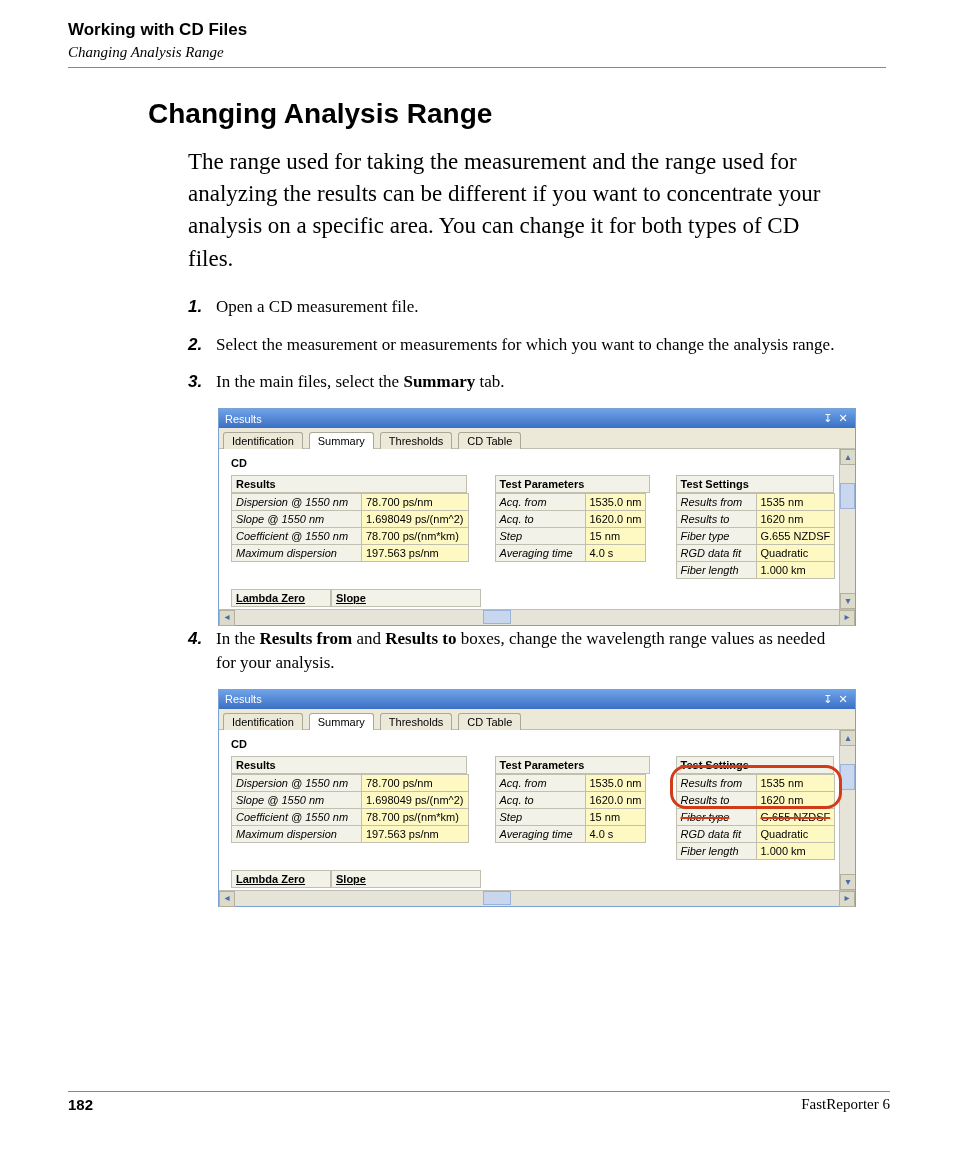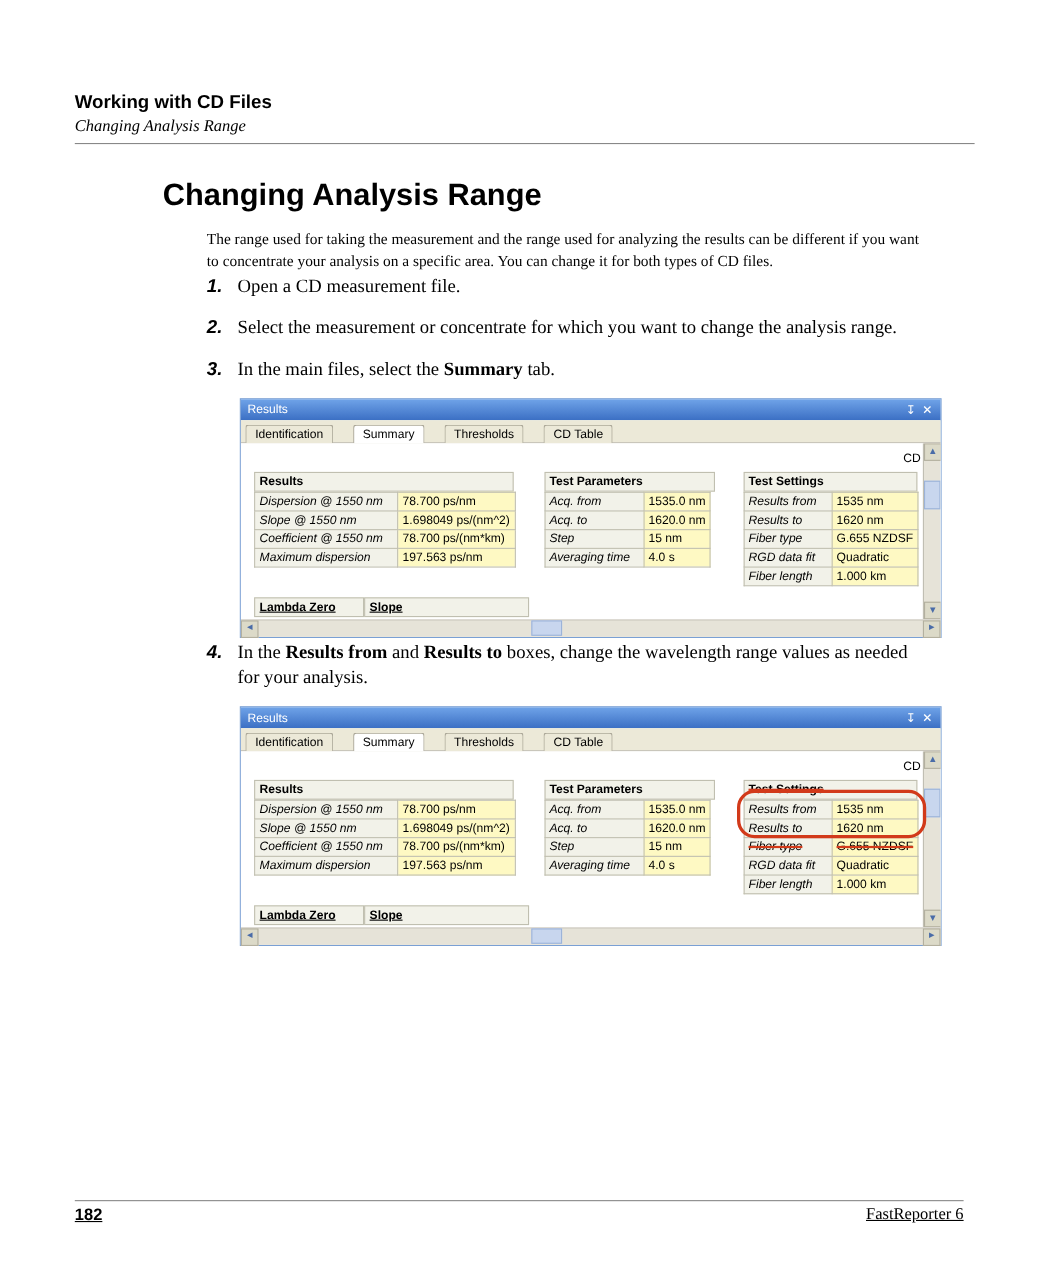--- a/index.html
+++ b/index.html
@@ -6,21 +6,21 @@
   body {
     margin: 0;
     padding: 0;
     font-family: Georgia, 'Times New Roman', serif;
     background: #fff;
     color: #000;
   }
   .page {
     width: 954px;
     height: 1159px;
-    padding: 83px 68px 40px 68px;
+    padding: 20px 68px 40px 68px;
     position: relative;
   }
   .header-block { margin-bottom: 30px; }
   .header-title {
     font-family: Arial, Helvetica, sans-serif;
     font-weight: bold;
     font-size: 17px;
     margin-bottom: 4px;
   }
   .header-sub {
@@ -33,22 +33,22 @@
     border-top: 1px solid #888;
     margin: 0;
   }
   .main-title {
     font-family: Arial, Helvetica, sans-serif;
     font-weight: bold;
     font-size: 28px;
     margin: 24px 0 16px 80px;
   }
   .body-text {
-    margin: 0 40px 0 120px;
-    font-size: 14px;
+    margin: 0 40px 20px 120px;
+    font-size: 23px;
     line-height: 1.4;
   }
   .subhead {
     font-family: Arial, Helvetica, sans-serif;
     font-weight: bold;
     font-style: italic;
     font-size: 16px;
     margin: 0 40px 8px 120px;
   }
   .steps {
@@ -96,21 +96,21 @@
     display: inline-block;
     width: 12px;
     text-align: center;
     cursor: default;
   }
   .tabstrip {
     background: #ece9d8;
     padding: 3px 4px 0 4px;
     border-bottom: 1px solid #c0beb3;
     display: flex;
-    gap: 16px;
+    gap: 4px;
   }
   .tab {
     padding: 2px 8px;
     border: 1px solid #aca899;
     border-bottom: none;
     background: #ece9d8;
     font-size: 11px;
     margin-right: 2px;
     border-radius: 3px 3px 0 0;
     position: relative;
@@ -142,21 +142,21 @@
     line-height: 14px;
     border: 1px solid #b3b09f;
   }
   .vscroll .track { width:16px; }
   .vscroll .thumb {
     margin: 0;
     background: #c8d6ee;
     border: 1px solid #9cb3d9;
     height: 26px;
   }
-  .cd-label { font-weight: normal; margin-bottom: 6px; font-size:11px;text-align:right; }
+  .cd-label { font-weight: bold; margin-bottom: 6px; font-size:11px; }
   .threecol {
     display: flex;
     gap: 26px;
     margin-bottom: 10px;
   }
   .group { flex-shrink: 0; }
   .group-head {
     font-weight: bold;
     border: 1px solid #c0bfb0;
     padding: 2px 4px;
@@ -231,22 +231,21 @@
   }
   .highlight-strike {
     text-decoration: line-through;
     text-decoration-color: #d23a1a;
     text-decoration-thickness: 2px;
   }
   .footer {
     position: absolute;
     bottom: 46px;
     left: 68px;
-    right: 78px;
-    text-decoration: underline;
+    right: 64px;
   }
   .footer-rule {
     border: none;
     border-top: 1px solid #888;
     margin: 0 0 4px 0;
   }
   .footer-row {
     display: flex;
     justify-content: space-between;
     font-size: 15px;
@@ -269,21 +268,21 @@
   <p class="body-text">The range used for taking the measurement and the range used for analyzing the results can be different if you want to concentrate your analysis on a specific area. You can change it for both types of CD files.</p>
 
 
   <ol class="steps">
     <li>
       <span class="step-num">1.</span>
       <span class="step-body">Open a CD measurement file.</span>
     </li>
     <li>
       <span class="step-num">2.</span>
-      <span class="step-body">Select the measurement or concentrate for which you want to change the analysis range.</span>
+      <span class="step-body">Select the measurement or measurements for which you want to change the analysis range.</span>
     </li>
     <li>
       <span class="step-num">3.</span>
       <span class="step-body">
         <span>In the main files, select the </span><b>Summary</b><span> tab.</span>
       </span>
     </li>
   </ol>
 
   <div class="shot">

